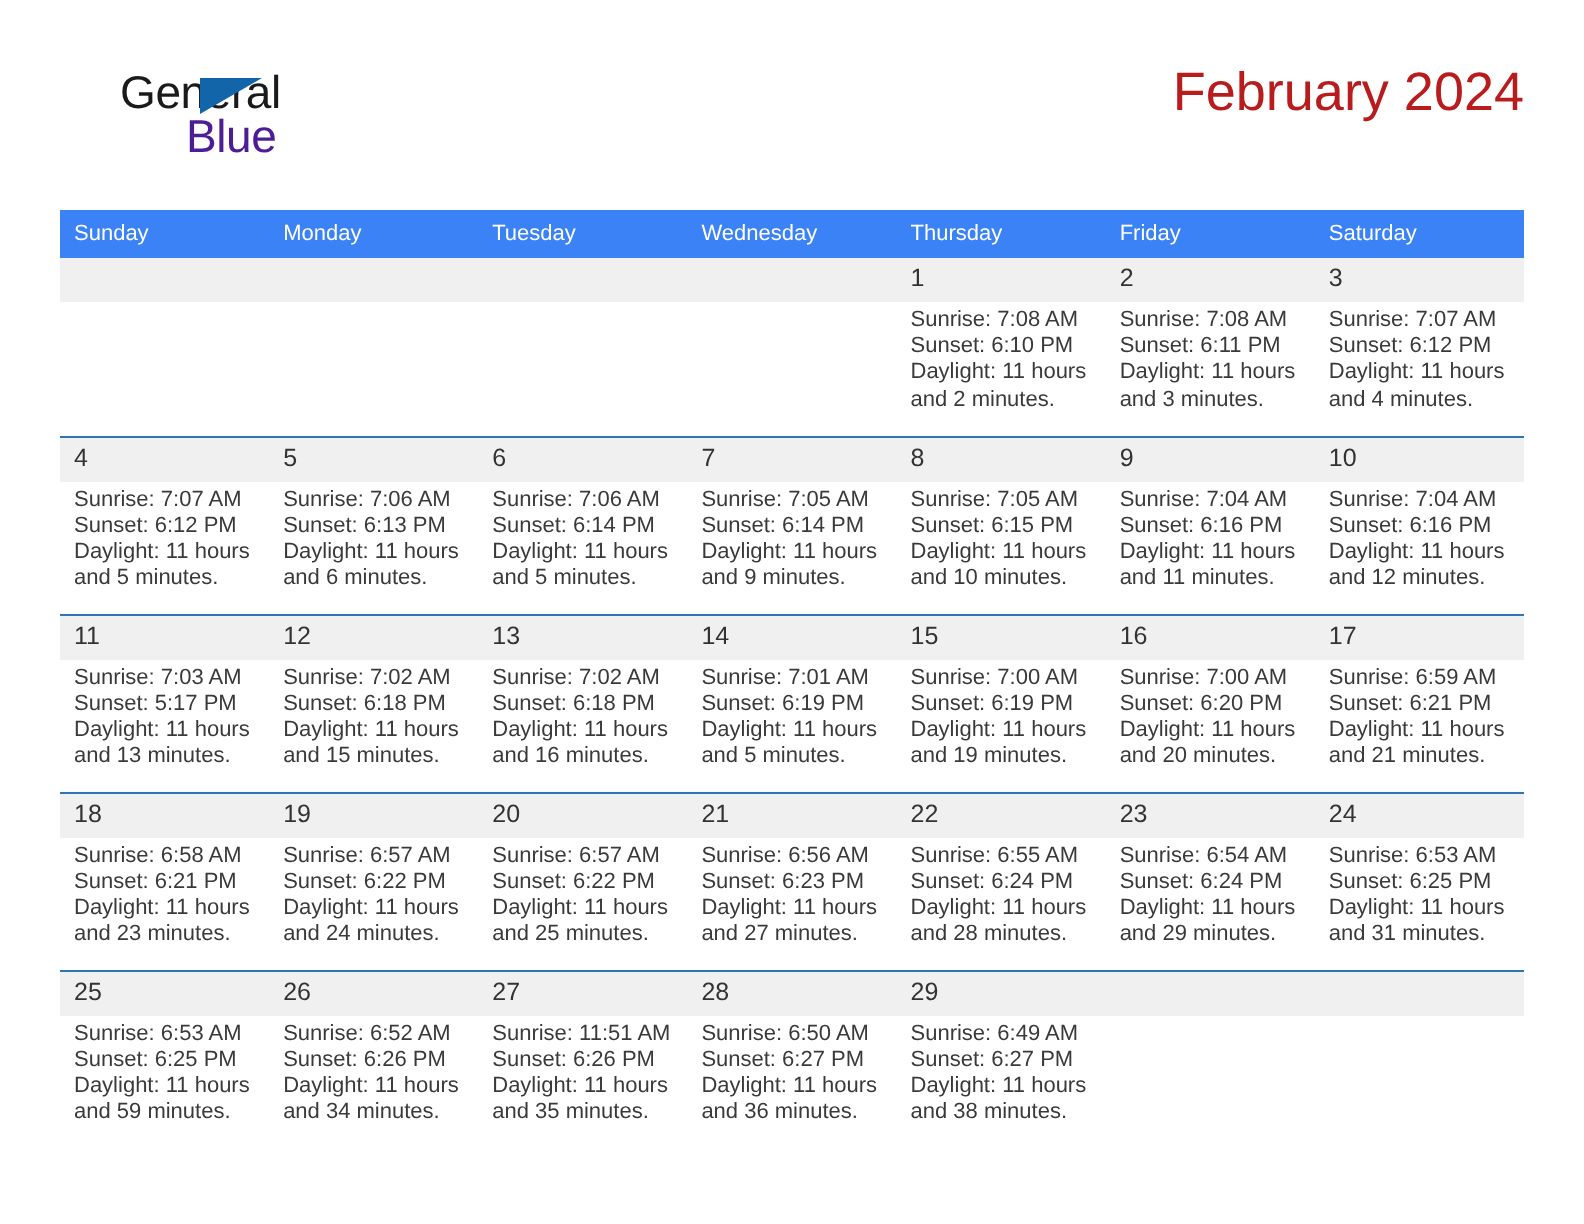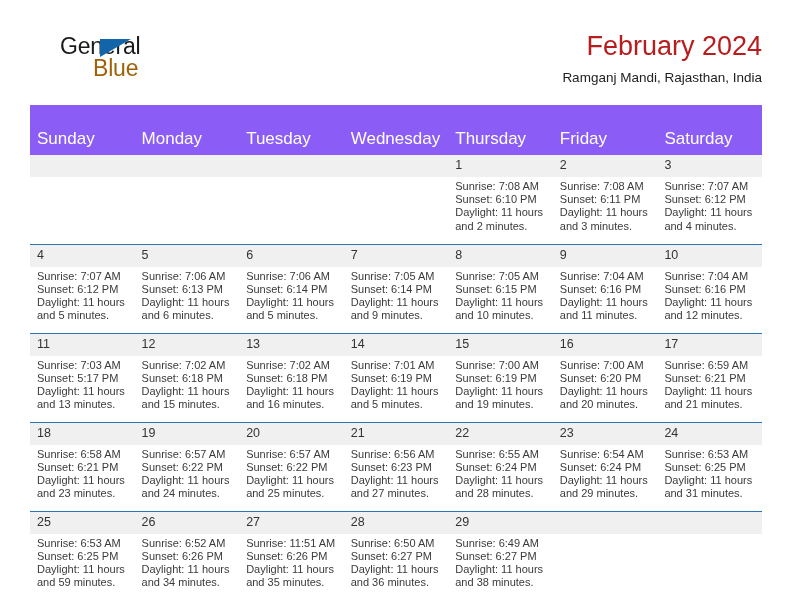--- a/index.html
+++ b/index.html
@@ -56,21 +56,21 @@
     height: 0;
     border-left: 31px solid #1265a8;
     border-bottom: 18px solid transparent;
   }
   .brand-line2 {
     position: absolute;
     left: 61px;
     top: 22px;
     font-size: 23px;
     line-height: 25px;
-    color: #a16207;
+    color: #4c1d95;
     letter-spacing: -0.2px;
     white-space: nowrap;
   }
 
   .title-block {
     position: absolute;
     right: 0;
     top: 0;
     text-align: right;
   }
@@ -93,26 +93,26 @@
   
   .calendar {
     position: absolute;
     left: 30px;
     top: 105px;
     width: 732px;
     border-collapse: collapse;
     table-layout: fixed;
   }
   .calendar th {
-    background: #8b5cf6;
+    background: #3b82f6;
     color: #ffffff;
-    font-size: 17px;
+    font-size: 11px;
     font-weight: normal;
     text-align: left;
-    padding: 24px 0 6px 7px;
+    padding: 6px 0 6px 7px;
     height: 19px;
     box-sizing: border-box;
     border: none;
   }
   .calendar td {
     vertical-align: top;
     padding: 0;
     border: none;
     border-top: 1.5px solid #2c76b8;
     height: 89px;
@@ -159,21 +159,20 @@
   <div class="header">
 
     <div class="brand">
       <span class="brand-line1">General</span>
       <span class="brand-tri"></span>
       <span class="brand-line2">Blue</span>
     </div>
 
     <div class="title-block">
       <h1 class="cal-title">February 2024</h1>
-      <p class="cal-subtitle">Ramganj Mandi, Rajasthan, India</p>
     </div>
 
   </div>
 
   <table class="calendar">
     <thead>
       <tr id="weekday-row">
           <th>Sunday</th>
           <th>Monday</th>
           <th>Tuesday</th>

